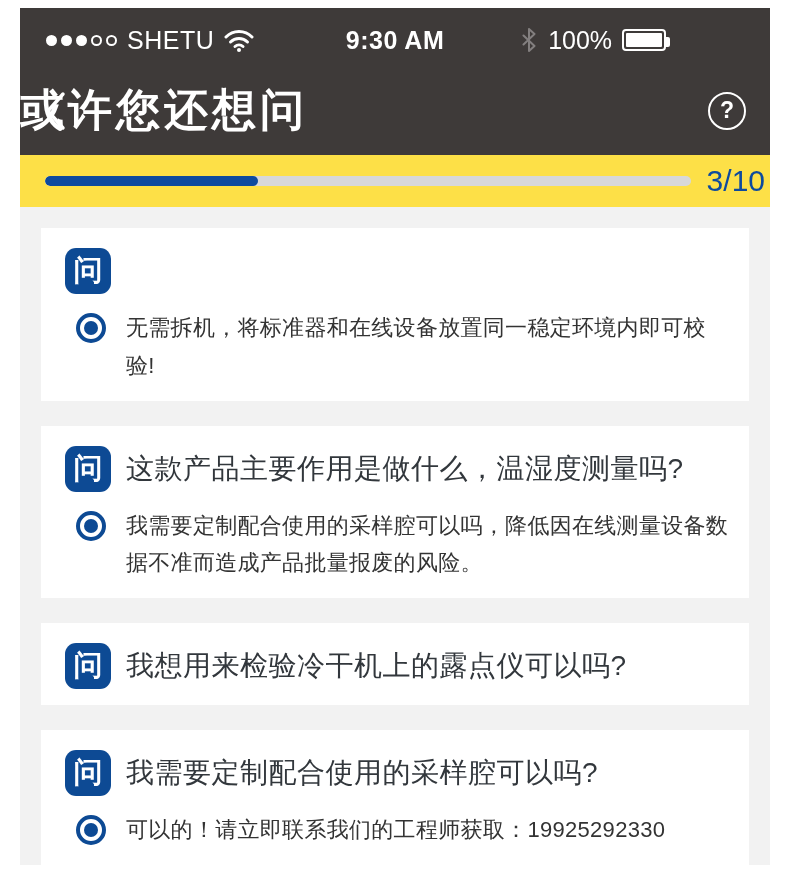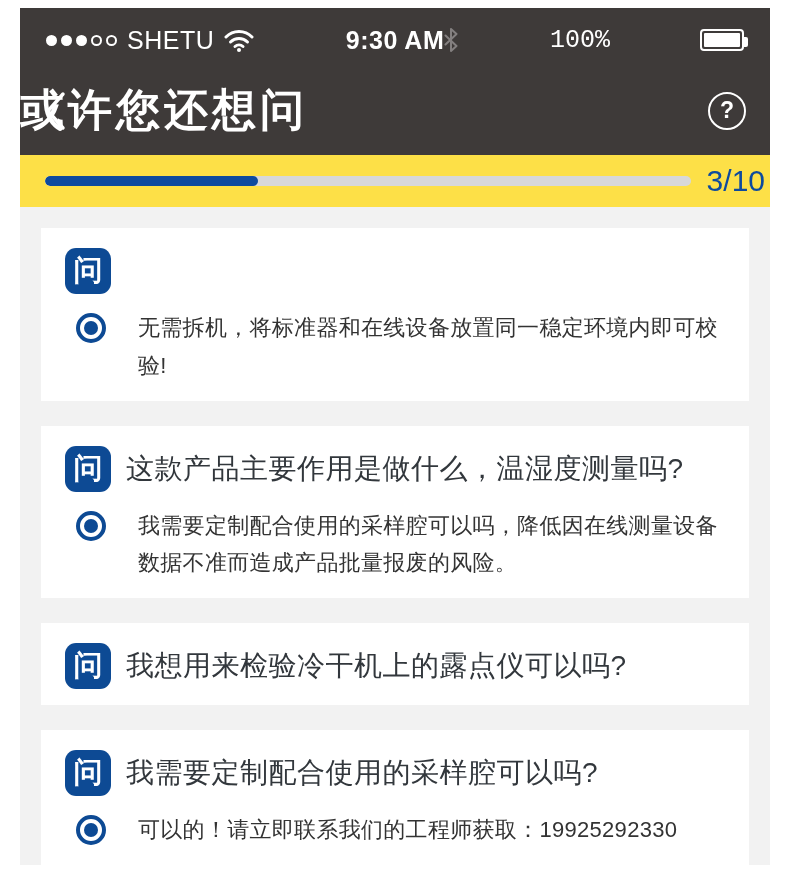--- a/index.html
+++ b/index.html
@@ -11,21 +11,21 @@
   
   .device-block{
     position:absolute;left:20px;top:8px;width:750px;height:147px;
     background:#3e3a39;color:#fff;
   }
   .status-row{
     display:flex;align-items:center;height:58px;padding:6px 26px 0 26px;
     box-sizing:border-box;font-size:25px;
   }
   .status-left,.status-right{flex:1;display:flex;align-items:center;}
-  .status-right{justify-content:space-between;font-family:Liberation Mono, monospace;}
+  .status-right{justify-content:center;}
   .status-center{flex:0 0 auto;font-size:25px;letter-spacing:.5px;font-weight:bold;}
   .signal-dots{display:flex;align-items:center;gap:4px;margin-right:10px;}
   .dot{width:11px;height:11px;border-radius:50%;box-sizing:border-box;border:2px solid #fff;}
   .dot.filled{background:#fff;}
   .carrier{letter-spacing:.5px;margin-right:10px;}
   .icon-svg{display:block;}
   .bt-icon{margin-right:12px;opacity:.75;}
   .batt-pct{margin-right:10px;}
   .battery{position:relative;width:44px;height:22px;border:2px solid #fff;border-radius:4px;box-sizing:border-box;}
   .battery .fill{position:absolute;left:2px;top:2px;bottom:2px;right:2px;background:#fff;border-radius:1px;}
@@ -67,21 +67,21 @@
   .q-text{margin-left:15px;font-size:28px;color:#32373c;letter-spacing:.5px;}
   .a-row{display:flex;margin-top:15px;}
   .radio{
     flex:none;width:30px;height:30px;margin:4px 0 0 11px;border-radius:50%;
     border:4px solid #0d4a94;box-sizing:border-box;position:relative;
   }
   .radio::after{
     content:"";position:absolute;left:50%;top:50%;width:14px;height:14px;margin:-7px 0 0 -7px;
     border-radius:50%;background:#0d4a94;
   }
-  .a-text{margin-left:32px;font-size:22px;line-height:1.72;color:#333;letter-spacing:.3px;}
+  .a-text{margin-left:20px;font-size:22px;line-height:1.72;color:#333;letter-spacing:.3px;}
 </style>
 </head>
 <body>
 
 <div class="device-block">
   <div class="status-row">
     <div class="status-left">
       <span class="signal-dots">
           <span class="dot filled"></span>
           <span class="dot filled"></span>

